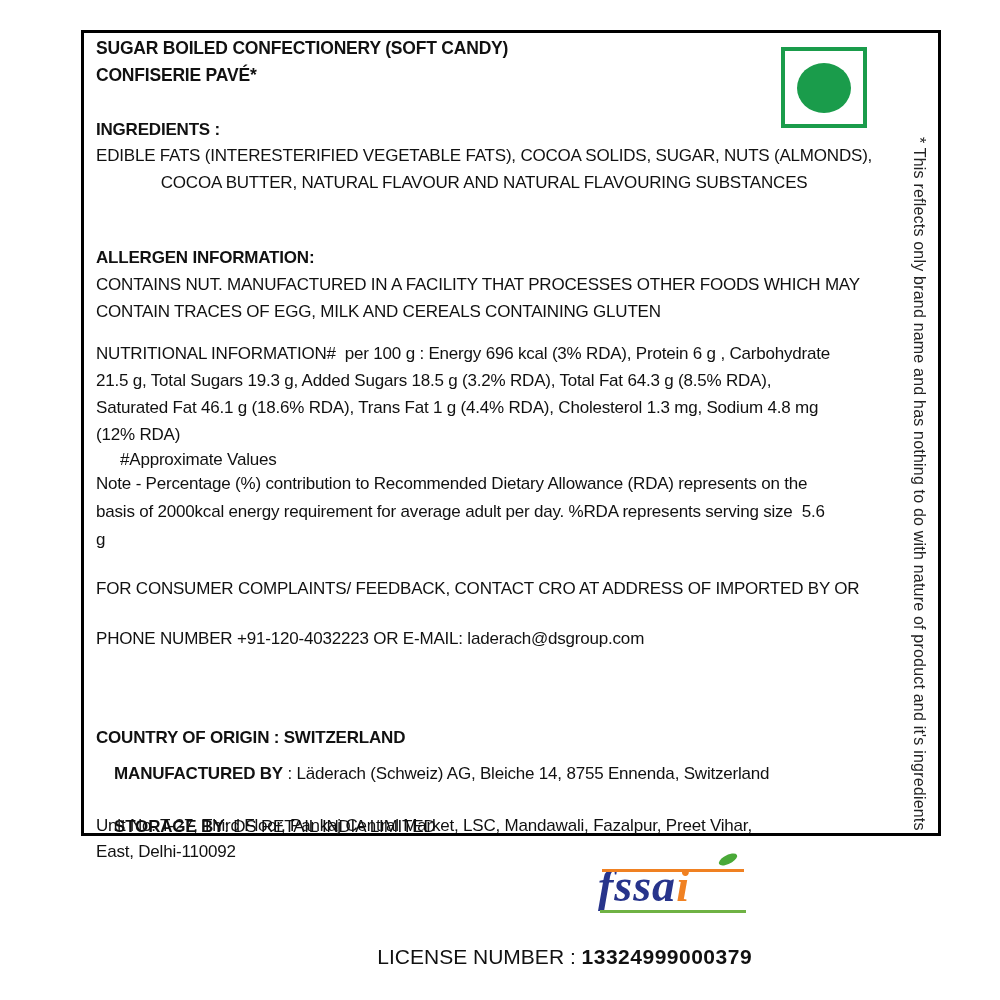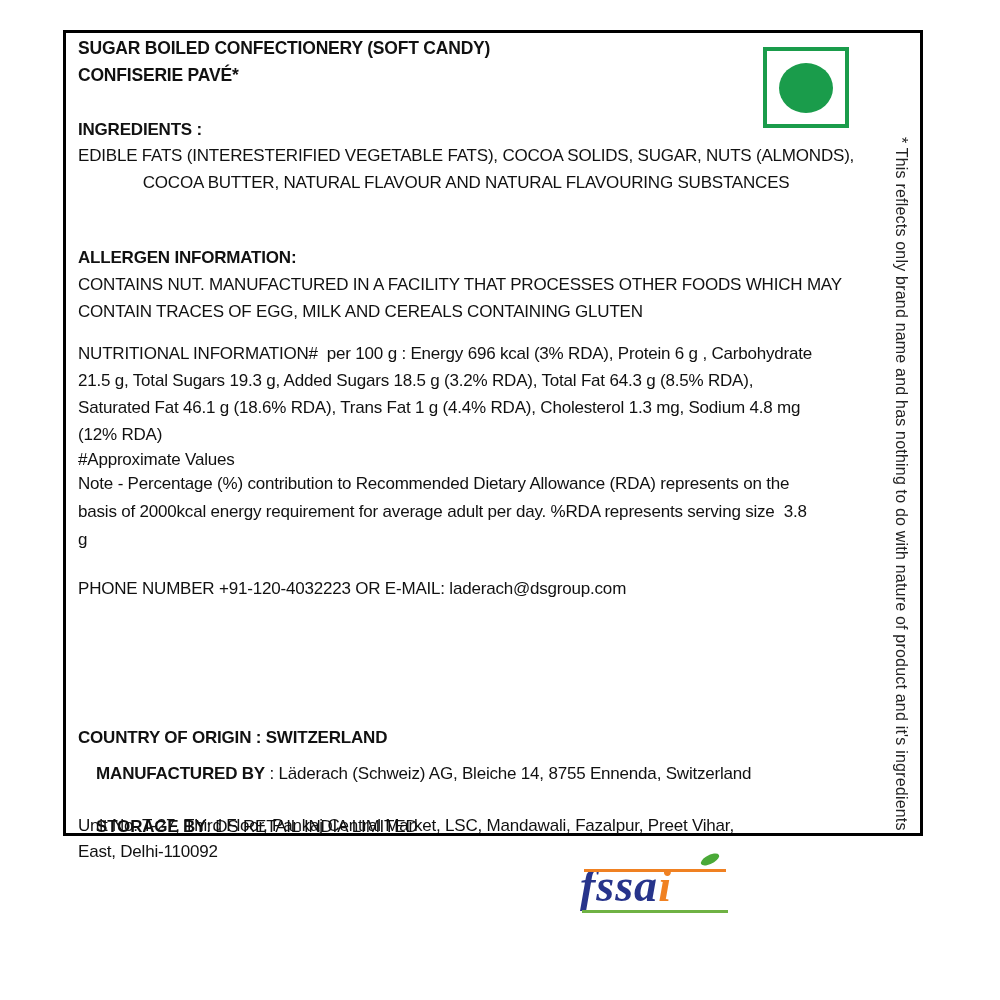--- a/index.html
+++ b/index.html
@@ -7,21 +7,21 @@
     --fssai-navy:#27348b;
     --fssai-orange:#f08122;
     --fssai-leaf-green:#4aa938;
     --fssai-underline-green:#6fb244;
     --ink:#111111;
   }
   *{margin:0;padding:0;box-sizing:border-box;}
   html,body{width:1000px;height:1000px;background:#ffffff;overflow:hidden;}
   body{font-family:"Liberation Sans",sans-serif;color:var(--ink);}
   .label-box{
-    position:absolute;left:63px;top:30px;width:860px;height:806px;
+    position:absolute;left:81px;top:30px;width:860px;height:806px;
     border:3px solid #000;background:#fff;
   }
   .abs{position:absolute;left:12px;}
   .line{white-space:pre;font-size:17px;letter-spacing:-0.2px;line-height:27px;}
   .b{font-weight:bold;}
   .title{font-weight:bold;font-size:17.5px;}
   
   .veg-mark{
     position:absolute;left:697px;top:14px;width:86px;height:81px;
     border:4px solid var(--veg-green);background:#fff;
@@ -85,29 +85,30 @@
     <div class="line">CONTAIN TRACES OF EGG, MILK AND CEREALS CONTAINING GLUTEN</div>
   </div>
 
   <div class="abs" style="top:307px;">
     <div class="line">NUTRITIONAL INFORMATION#  per 100 g : Energy 696 kcal (3% RDA), Protein 6 g , Carbohydrate</div>
     <div class="line">21.5 g, Total Sugars 19.3 g, Added Sugars 18.5 g (3.2% RDA), Total Fat 64.3 g (8.5% RDA),</div>
     <div class="line">Saturated Fat 46.1 g (18.6% RDA), Trans Fat 1 g (4.4% RDA), Cholesterol 1.3 mg, Sodium 4.8 mg</div>
     <div class="line">(12% RDA)</div>
   </div>
 
-  <div class="abs line" style="top:417px;line-height:20px;">#Approximate Values</div>
+  <div class="abs line" style="top:417px;line-height:20px;margin-left:24px;">#Approximate Values</div>
   <div class="abs" style="top:437px;">
     <div class="line" style="line-height:28px;">Note - Percentage (%) contribution to Recommended Dietary Allowance (RDA) represents on the</div>
-    <div class="line" style="line-height:28px;">basis of 2000kcal energy requirement for average adult per day. %RDA represents serving size  3.8</div>
+    <div class="line" style="line-height:28px;">basis of 2000kcal energy requirement for average adult per day. %RDA represents serving size  5.6</div>
     <div class="line" style="line-height:28px;">g</div>
   </div>
 
   <div class="abs" style="top:543px;">
-    <div class="line" style="line-height:26px;">PHONE NUMBER +91-120-4032223 OR E-MAIL: laderach@dsgroup.com</div>
+    <div class="line" style="line-height:26px;">FOR CONSUMER COMPLAINTS/ FEEDBACK, CONTACT CRO AT ADDRESS OF IMPORTED BY OR</div>
+    <div class="line" style="line-height:26px;margin-top:24px;">PHONE NUMBER +91-120-4032223 OR E-MAIL: laderach@dsgroup.com</div>
   </div>
 
 
   <div class="abs line b" style="top:647px;margin-top:44px;">COUNTRY OF ORIGIN : SWITZERLAND</div>
 
   <div class="abs line" style="top:700px;">
     <span class="b">MANUFACTURED BY</span><span> : Läderach (Schweiz) AG, Bleiche 14, 8755 Ennenda, Switzerland</span>
   </div>
 
   <div class="abs line" style="top:753px;">
@@ -118,16 +119,19 @@
     <div class="line" style="line-height:26px;">East, Delhi-110092</div>
   </div>
 
   <div class="fssai">
     <div class="rule-top"></div>
     <div class="word"><span class="p1">fssa</span><span class="p2">i</span></div>
     <div class="leaf"></div>
     <div class="rule-bottom"></div>
   </div>
 
+  <div class="license">
+    <span>LICENSE NUMBER : </span><span class="num">13324999000379</span>
+  </div>
 
   <div class="side-note">* This reflects only brand name and has nothing to do with nature of product and it's ingredients</div>
 
 </div>
 
 </body></html>

